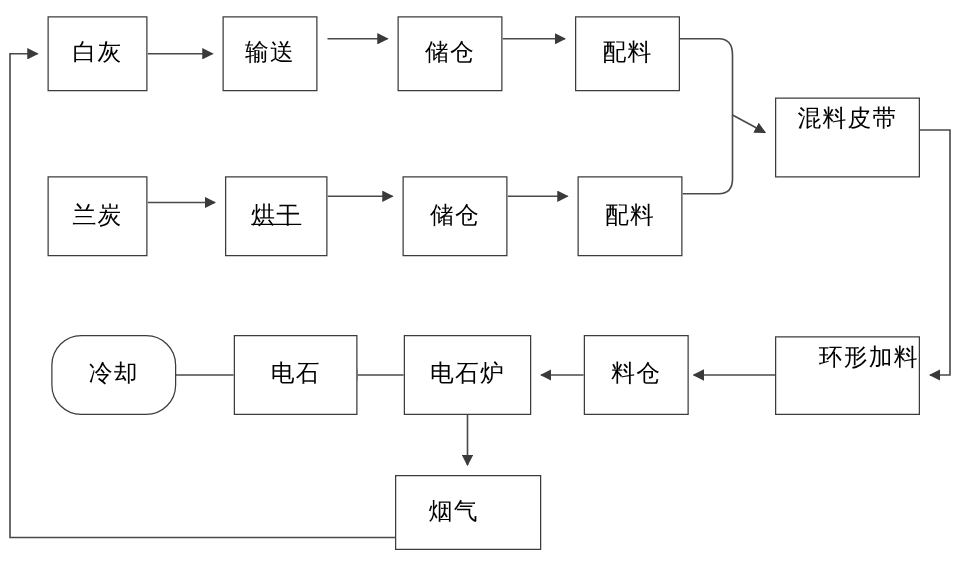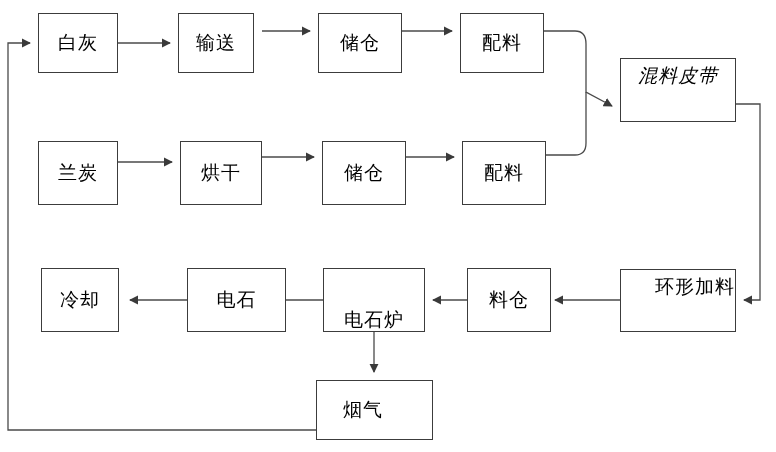--- a/index.html
+++ b/index.html
@@ -101,42 +101,42 @@
       </div>
       <div class="node" style="left: 178px; top: 13px; width: 76px; height: 60px;">
         <span>输送</span>
       </div>
       <div class="node" style="left: 318px; top: 13px; width: 84px; height: 60px;">
         <span>储仓</span>
       </div>
       <div class="node" style="left: 460px; top: 13px; width: 84px; height: 60px;">
         <span>配料</span>
       </div>
-      <div class="node align-top" style="left: 620px; top: 58px; width: 116px; height: 64px; font-style: italic;">
+      <div class="node align-top" style="left: 620px; top: 78px; width: 116px; height: 64px;">
         <span>混料皮带</span>
       </div>
       <div class="node" style="left: 38px; top: 141px; width: 80px; height: 64px;">
         <span>兰炭</span>
       </div>
-      <div class="node" style="left: 180px; top: 141px; width: 82px; height: 64px;">
+      <div class="node" style="left: 180px; top: 141px; width: 82px; height: 64px; text-decoration: underline;">
         <span>烘干</span>
       </div>
       <div class="node" style="left: 322px; top: 141px; width: 84px; height: 64px;">
         <span>储仓</span>
       </div>
       <div class="node" style="left: 462px; top: 141px; width: 84px; height: 64px;">
         <span>配料</span>
       </div>
-      <div class="node" style="left: 41px; top: 268px; width: 78px; height: 64px;">
+      <div class="node" style="left: 41px; top: 268px; width: 100px; height: 64px; border-radius: 24px;">
         <span>冷却</span>
       </div>
       <div class="node" style="left: 187px; top: 268px; width: 99px; height: 64px;">
         <span>电石</span>
       </div>
-      <div class="node" style="left: 323px; top: 268px; width: 102px; height: 64px; align-items: flex-end;">
+      <div class="node" style="left: 323px; top: 268px; width: 102px; height: 64px;">
         <span>电石炉</span>
       </div>
       <div class="node" style="left: 467px; top: 268px; width: 84px; height: 64px;">
         <span>料仓</span>
       </div>
       <div class="node align-top" style="left: 620px; top: 269px; width: 116px; height: 63px; justify-content: flex-end;">
         <span>环形加料</span>
       </div>
       <div class="node align-right" style="left: 316px; top: 380px; width: 117px; height: 60px;">
         <span>烟气</span>

